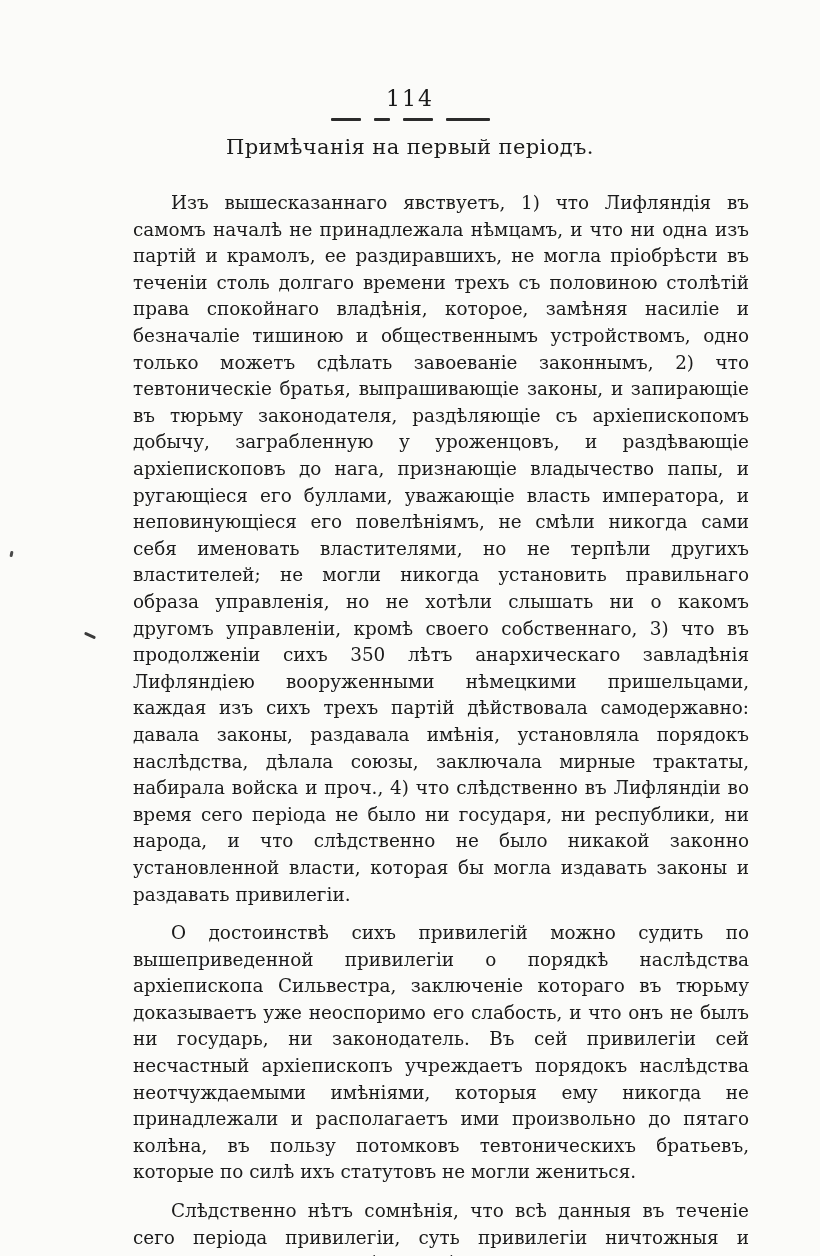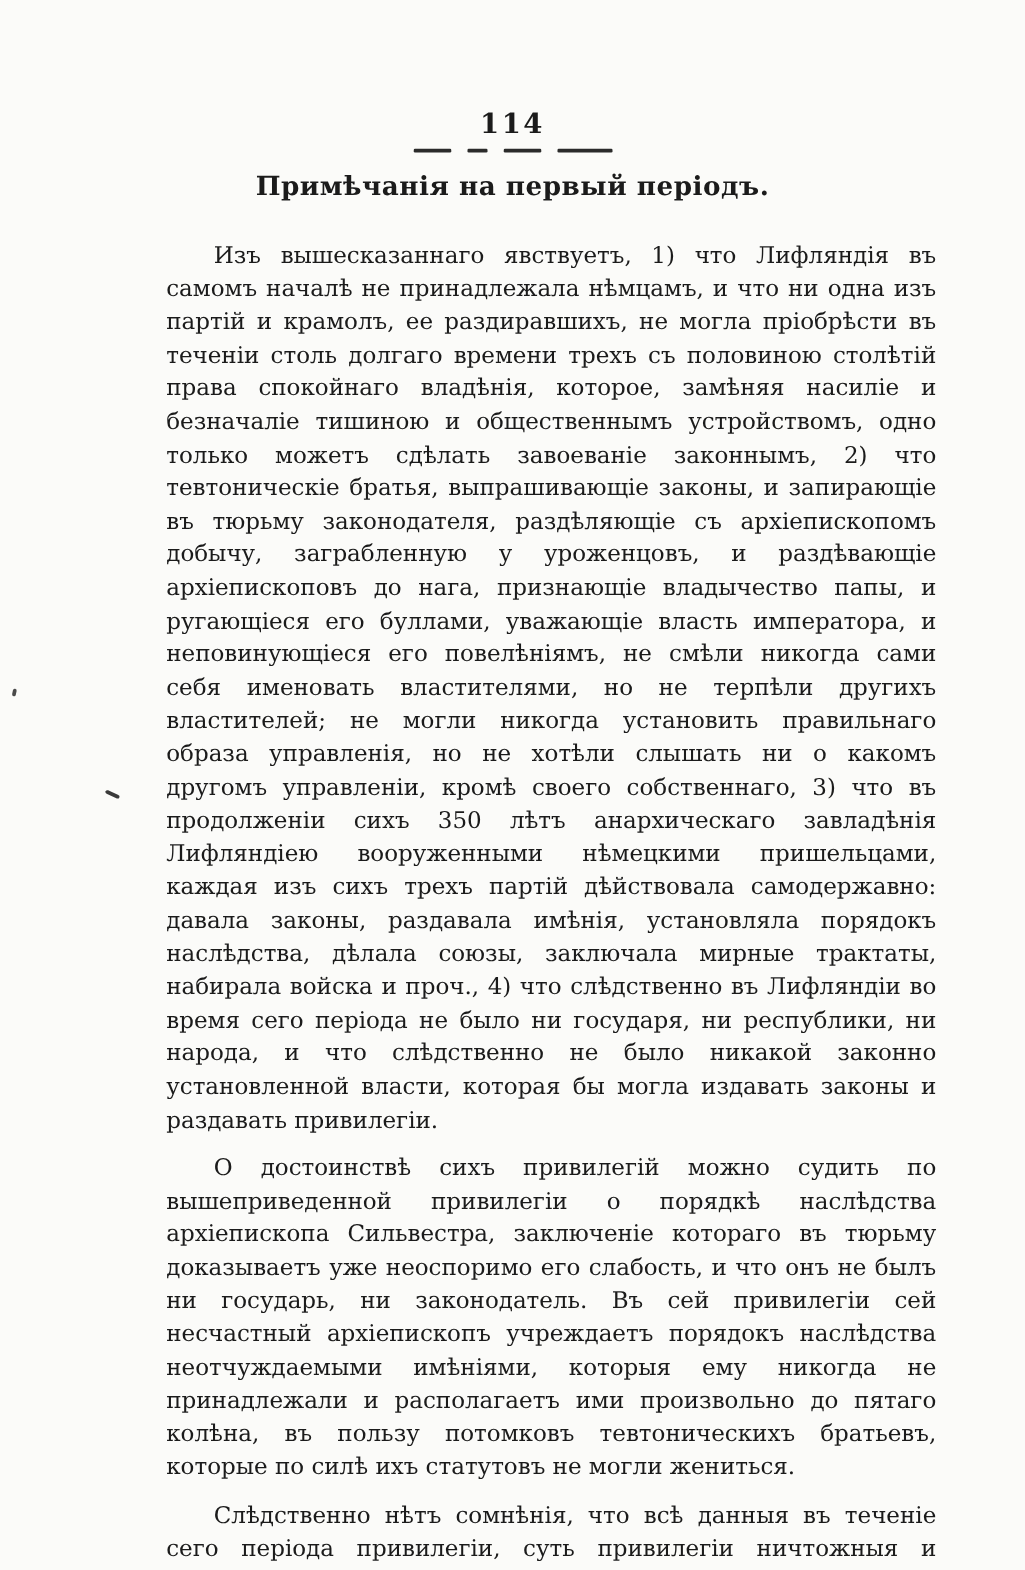--- a/index.html
+++ b/index.html
@@ -16,21 +16,21 @@
     font-family: "DejaVu Serif", "Liberation Serif", serif;
   }
   .scan-page {
     position: absolute;
     inset: 0;
   }
   .page-number {
     margin-top: 86px;
     text-align: center;
     font-size: 22px;
-    font-weight: bold;
+    font-weight: normal;
     letter-spacing: 2px;
   }
   .page-rule {
     margin-top: 7px;
     display: flex;
     justify-content: center;
     align-items: center;
     gap: 13px;
   }
   .page-rule .dash {
@@ -38,21 +38,21 @@
     background: #2b2b2b;
     border-radius: 1px;
   }
   .page-rule .d1 { width: 30px; }
   .page-rule .d2 { width: 16px; }
   .page-rule .d3 { width: 30px; }
   .page-rule .d4 { width: 44px; }
   .page-title {
     text-align: center;
     font-size: 21px;
-    font-weight: bold;
+    font-weight: normal;
     letter-spacing: 0.4px;
   }
   .page-body {
     width: 640px;
     margin-left: 121px;
     margin-top: 31px;
     text-align: justify;
     font-size: 18.4px;
     line-height: 26.6px;
   }

